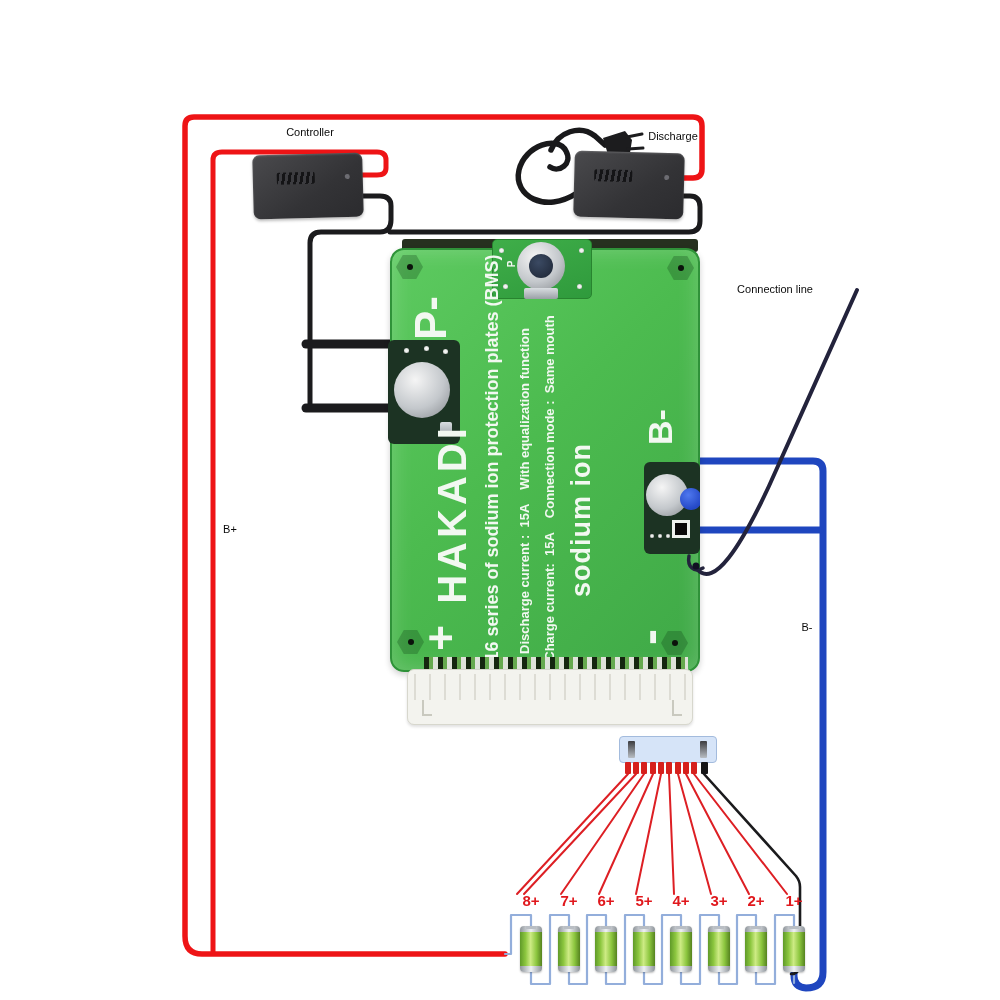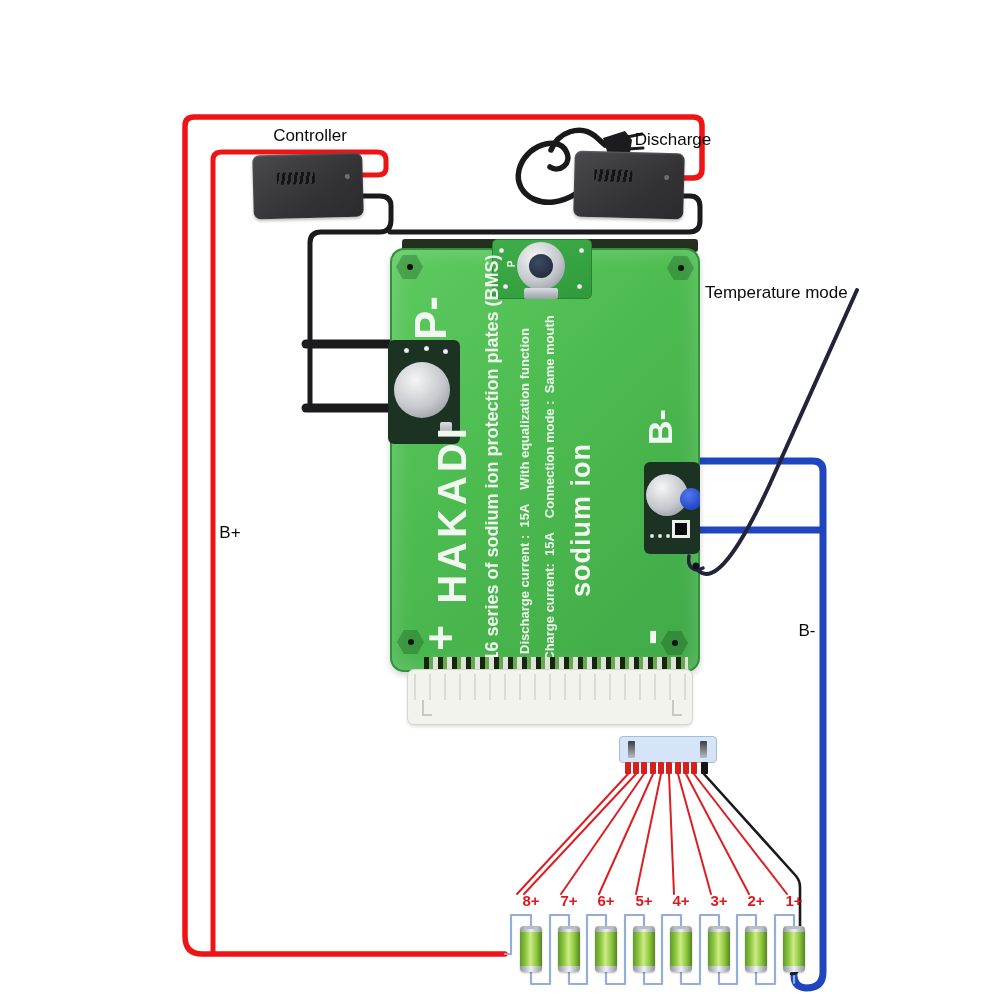--- a/index.html
+++ b/index.html
@@ -4,21 +4,21 @@
 <style>
   html,body{margin:0;padding:0;background:#fff;}
   .stage{position:relative;width:1000px;height:1000px;background:#fff;overflow:hidden;
          font-family:"Liberation Sans",sans-serif;}
   svg.wires{position:absolute;left:0;top:0;pointer-events:none;}
   
   .title-wrap{position:absolute;left:0;right:0;top:48px;text-align:center;}
   .title{display:inline-block;font-size:46px;font-weight:bold;letter-spacing:-1px;
          transform:scaleX(0.62);color:#050505;}
   
-  .lbl{position:absolute;font-size:17px;color:#0a0a0a;text-align:center;white-space:nowrap;}
+  .lbl{position:absolute;font-size:11px;color:#0a0a0a;text-align:center;white-space:nowrap;}
   
   .box{position:absolute;border-radius:7px;
        background:linear-gradient(145deg,#4a4a4d,#333336 60%,#2b2b2e);
        box-shadow:inset 0 1px 2px rgba(255,255,255,.18), 0 2px 3px rgba(0,0,0,.25);}
   .vents{position:absolute;height:12px;border-radius:2px;
          background:repeating-linear-gradient(100deg,#141416 0 3px,#3c3c40 3px 6px);}
   .led{position:absolute;width:5px;height:5px;border-radius:50%;background:#6c6c72;}
   
   .board{position:absolute;left:390px;top:248px;width:310px;height:424px;border-radius:14px;
          background:linear-gradient(135deg,#5dca60,#4cbb4f 45%,#3fa947);
@@ -204,21 +204,21 @@
   <div class="bpin" style="left:633px;"></div>
   <div class="bpin" style="left:641px;"></div>
   <div class="bpin" style="left:650px;"></div>
   <div class="bpin" style="left:658px;"></div>
   <div class="bpin" style="left:666px;"></div>
   <div class="bpin" style="left:675px;"></div>
   <div class="bpin" style="left:683px;"></div>
   <div class="bpin" style="left:691px;"></div>
   <div class="bpin black" style="left:701px;"></div>
 
-  <div class="lbl" style="left:705px;top:283px;width:140px;">Temperature mode</div>
+  <div class="lbl" style="left:705px;top:283px;width:140px;">Connection line</div>
   <div class="lbl" style="left:215px;top:523px;width:30px;">B+</div>
   <div class="lbl" style="left:792px;top:621px;width:30px;">B-</div>
 
   <div class="cell-label" style="left:516px;">8+</div>
   <div class="cell-label" style="left:554px;">7+</div>
   <div class="cell-label" style="left:591px;">6+</div>
   <div class="cell-label" style="left:629px;">5+</div>
   <div class="cell-label" style="left:666px;">4+</div>
   <div class="cell-label" style="left:704px;">3+</div>
   <div class="cell-label" style="left:741px;">2+</div>

